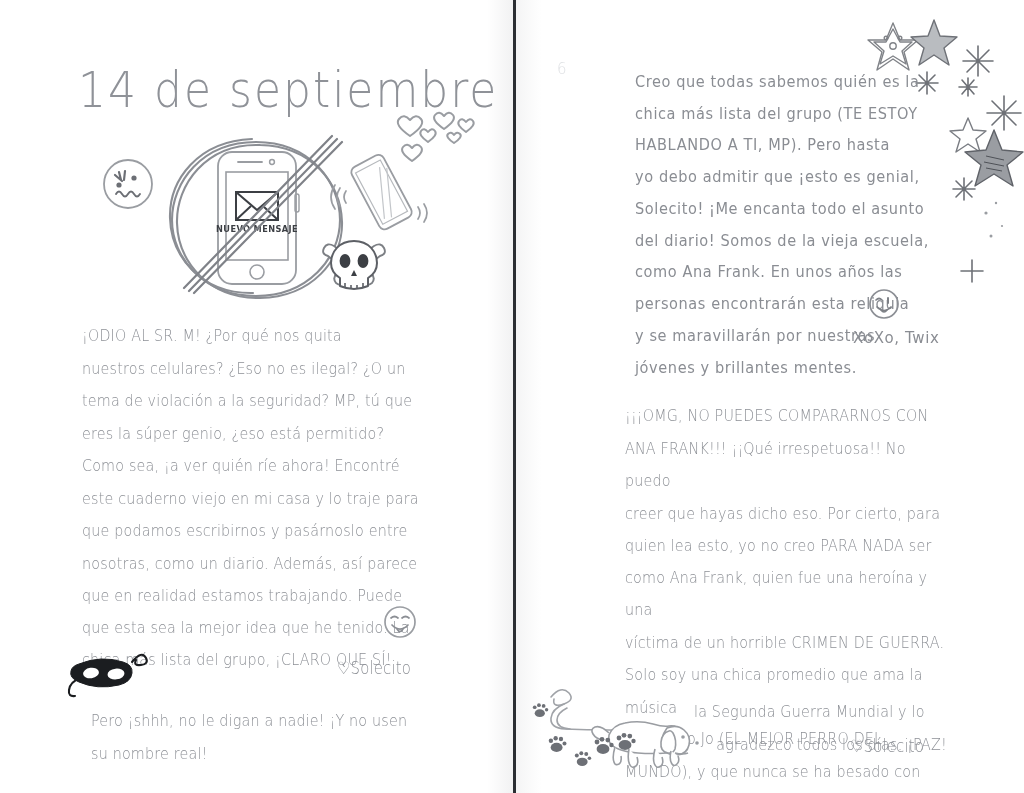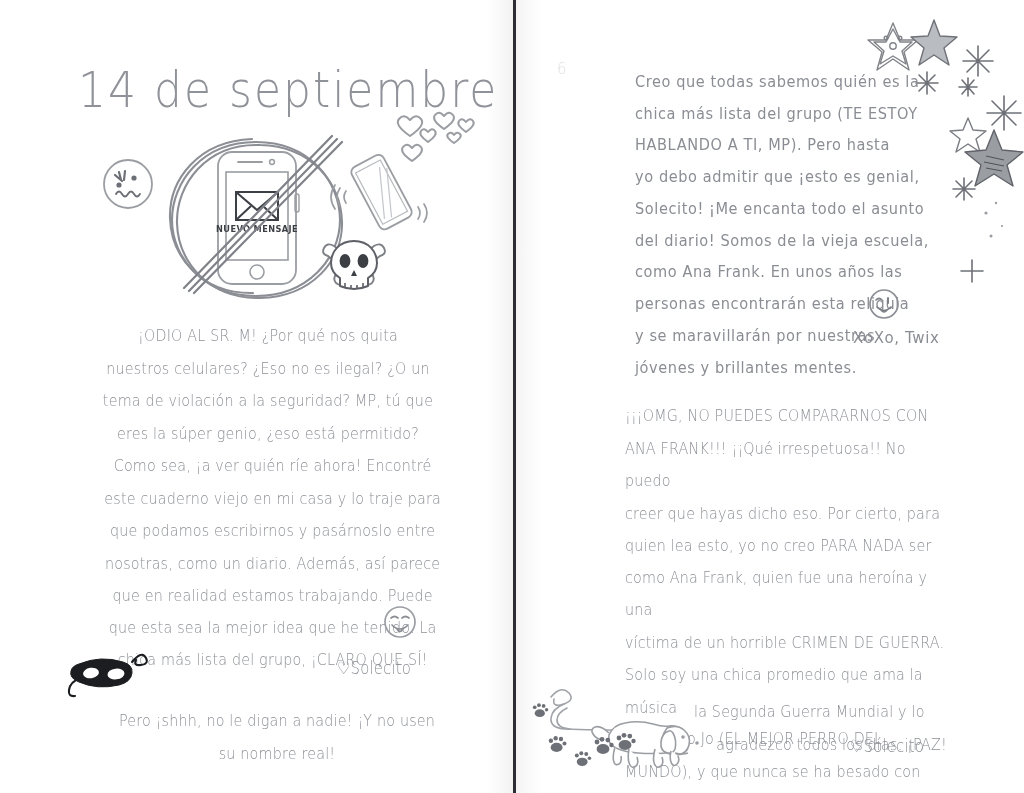--- a/index.html
+++ b/index.html
@@ -35,21 +35,21 @@
   }
   .spine-shadow-right {
     position: absolute;
     top: 0;
     left: 516px;
     width: 26px;
     height: 793px;
     background: linear-gradient(to left, rgba(255,255,255,0) 0%, rgba(150,152,158,0.10) 100%);
   }
 
-  .page-left  { position: absolute; top: 0; left: 0;     width: 513px; height: 793px; text-align: center; }
+  .page-left  { position: absolute; top: 0; left: 0;     width: 513px; height: 793px; }
   .page-right { position: absolute; top: 0; left: 516px; width: 508px; height: 793px; }
 
   
   
   .hand-sol {
     font-family: "DejaVu Sans", sans-serif;
     font-weight: 300;
     color: #8d9096;
     letter-spacing: 0.2px;
     transform: scaleX(0.93) scaleY(1.06);

